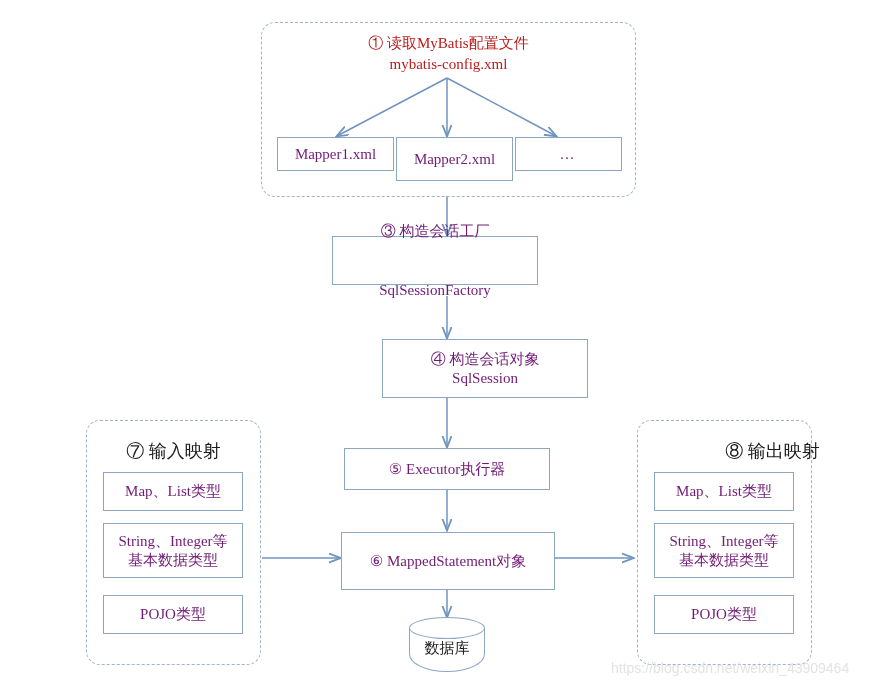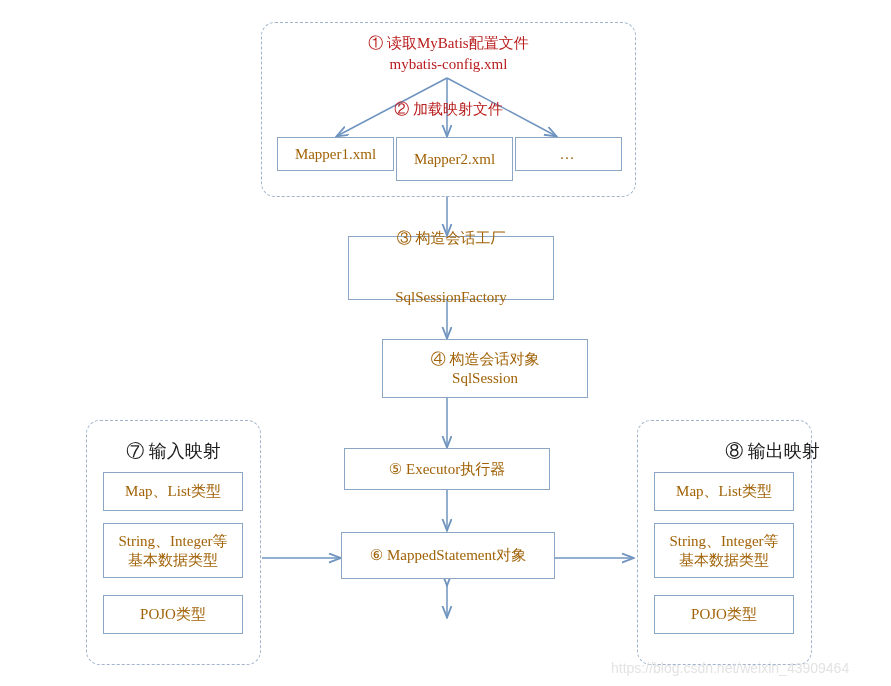--- a/index.html
+++ b/index.html
@@ -18,21 +18,21 @@
     box-sizing:border-box;
     border:1.6px solid #8ba6c4;
     background:#ffffff;
     display:flex;
     flex-direction:column;
     align-items:center;
     justify-content:center;
     text-align:center;
     line-height:1.25;
     font-size:15px;
-    color:#a16207;
+    color:#701a75;
   }
   .box .l2{display:block;}
 
   
   .group{
     position:absolute;
     box-sizing:border-box;
     border:1.6px dashed #9fb4cc;
     border-radius:14px;
     background:transparent;
@@ -127,52 +127,54 @@
     </g>
   </svg>
 
   <div class="group" style="left:261px;top:22px;width:375px;height:175px;"></div>
 
   <div class="plain" style="left:281px;top:33px;width:335px;">
     <span>① 读取MyBatis配置文件</span><br>
     <span>mybatis-config.xml</span>
   </div>
 
-  <div class="plain" style="left:281px;top:99px;width:335px;">
-    <span>② 加载映射文件</span>
-  </div>
 
   <div class="box" style="left:277px;top:137px;width:117px;height:34px;">
     <span>Mapper1.xml</span>
   </div>
   <div class="box" style="left:396px;top:137px;width:117px;height:44px;">
     <span>Mapper2.xml</span>
   </div>
   <div class="box" style="left:515px;top:137px;width:107px;height:34px;letter-spacing:3px;">
     <span>…</span>
   </div>
 
-  <div class="box" style="left:348px;top:236px;width:206px;height:64px;gap:40px;">
+  <div class="box" style="left:332px;top:236px;width:206px;height:49px;gap:40px;">
     <span class="l2">③ 构造会话工厂</span>
     <span class="l2">SqlSessionFactory</span>
   </div>
 
   <div class="box" style="left:344px;top:339px;width:206px;height:59px;margin-left:38px;">
     <span class="l2">④ 构造会话对象</span>
     <span class="l2">SqlSession</span>
   </div>
 
   <div class="box" style="left:344px;top:448px;width:206px;height:42px;text-align:right;">
     <span class="l2">⑤ Executor执行器</span>
   </div>
 
-  <div class="box" style="left:341px;top:532px;width:214px;height:47px;">
+  <div class="box" style="left:341px;top:532px;width:214px;height:58px;">
     <span class="l2">⑥ MappedStatement对象</span>
   </div>
 
+  <div class="cyl" style="left:409px;top:617px;width:76px;height:58px;">
+    <div class="body"></div>
+    <div class="top"></div>
+    <div class="label">数据库</div>
+  </div>
 
   <div class="group" style="left:86px;top:420px;width:175px;height:245px;"></div>
   <div class="grp-title" style="left:86px;top:440px;width:175px;">
     <span>⑦ 输入映射</span>
   </div>
 
   <div class="box" style="left:103px;top:472px;width:140px;height:39px;">
     <span class="l2">Map、List类型</span>
   </div>
   <div class="box" style="left:103px;top:523px;width:140px;height:55px;">

